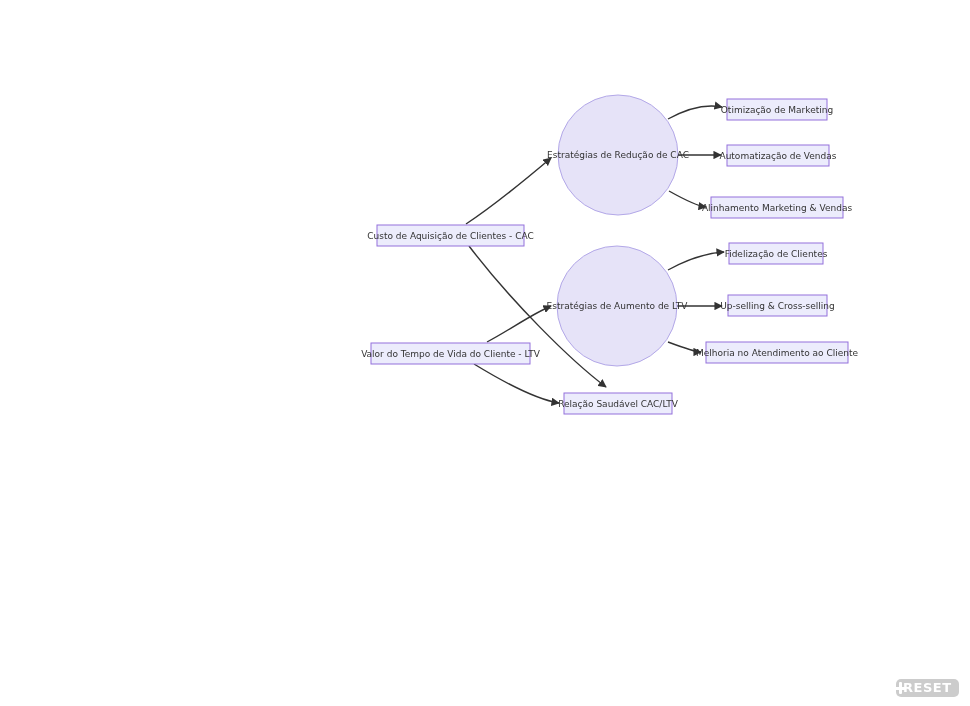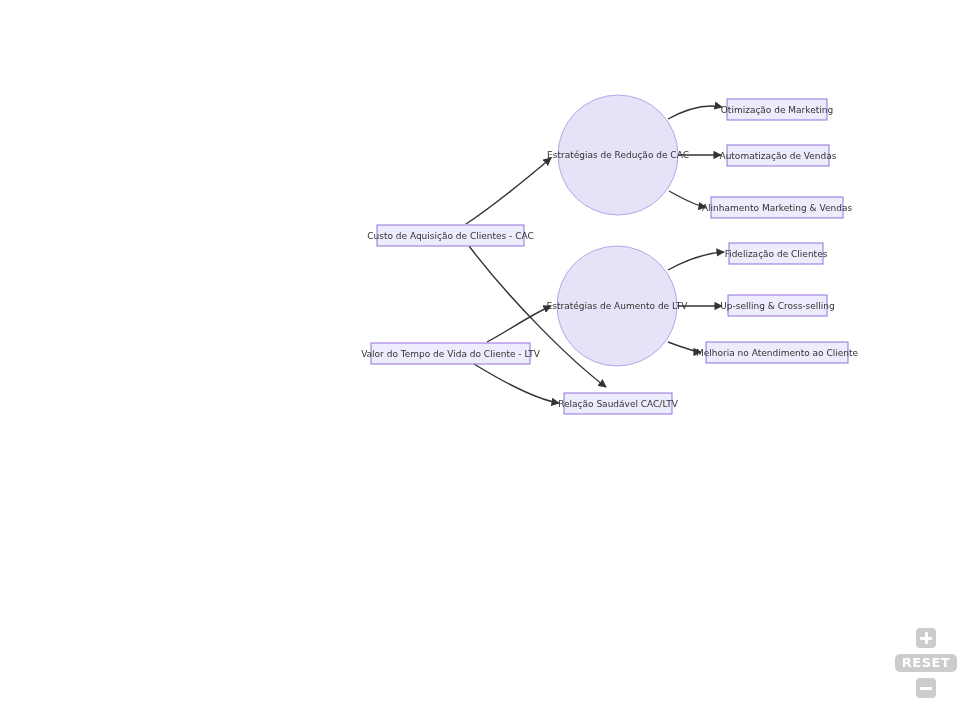--- a/index.html
+++ b/index.html
@@ -49,21 +49,21 @@
     dominant-baseline: middle;
     text-anchor: middle;
   }
   
   #zoom-controls {
     position: absolute;
     right: 8px;
     bottom: 8px;
     width: 72px;
     display: flex;
-    flex-direction: column;
+    flex-direction: row;
     align-items: center;
     gap: 6px;
   }
   .ctl-square {
     width: 20px;
     height: 20px;
     background: #cccccc;
     border-radius: 4px;
     position: relative;
     cursor: pointer;

